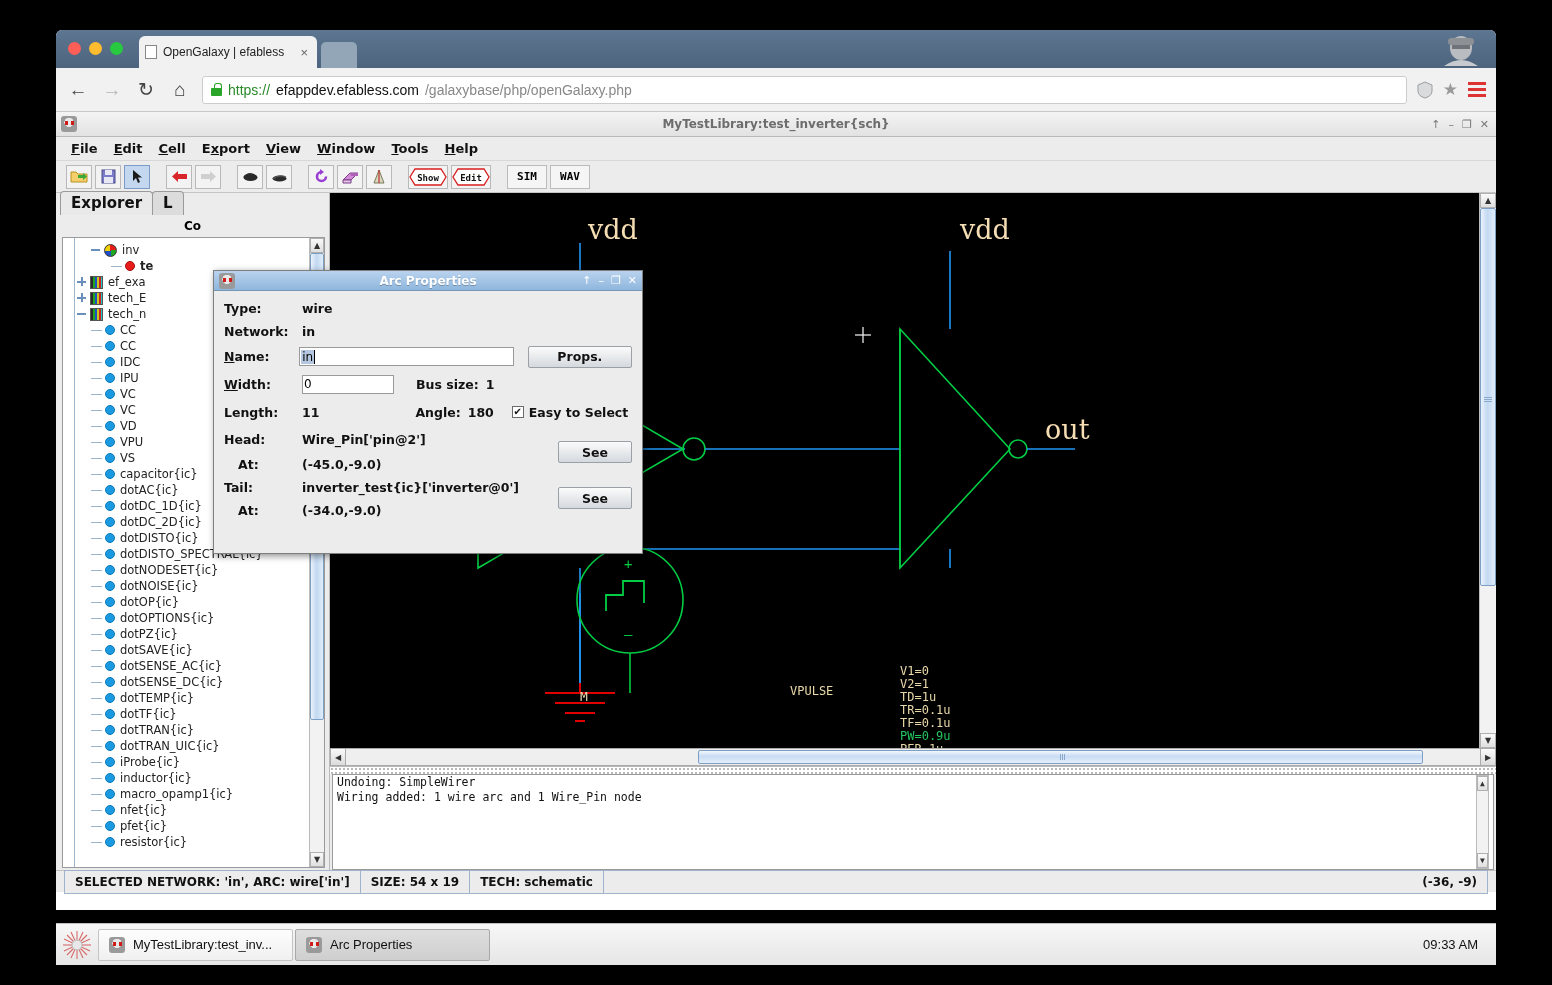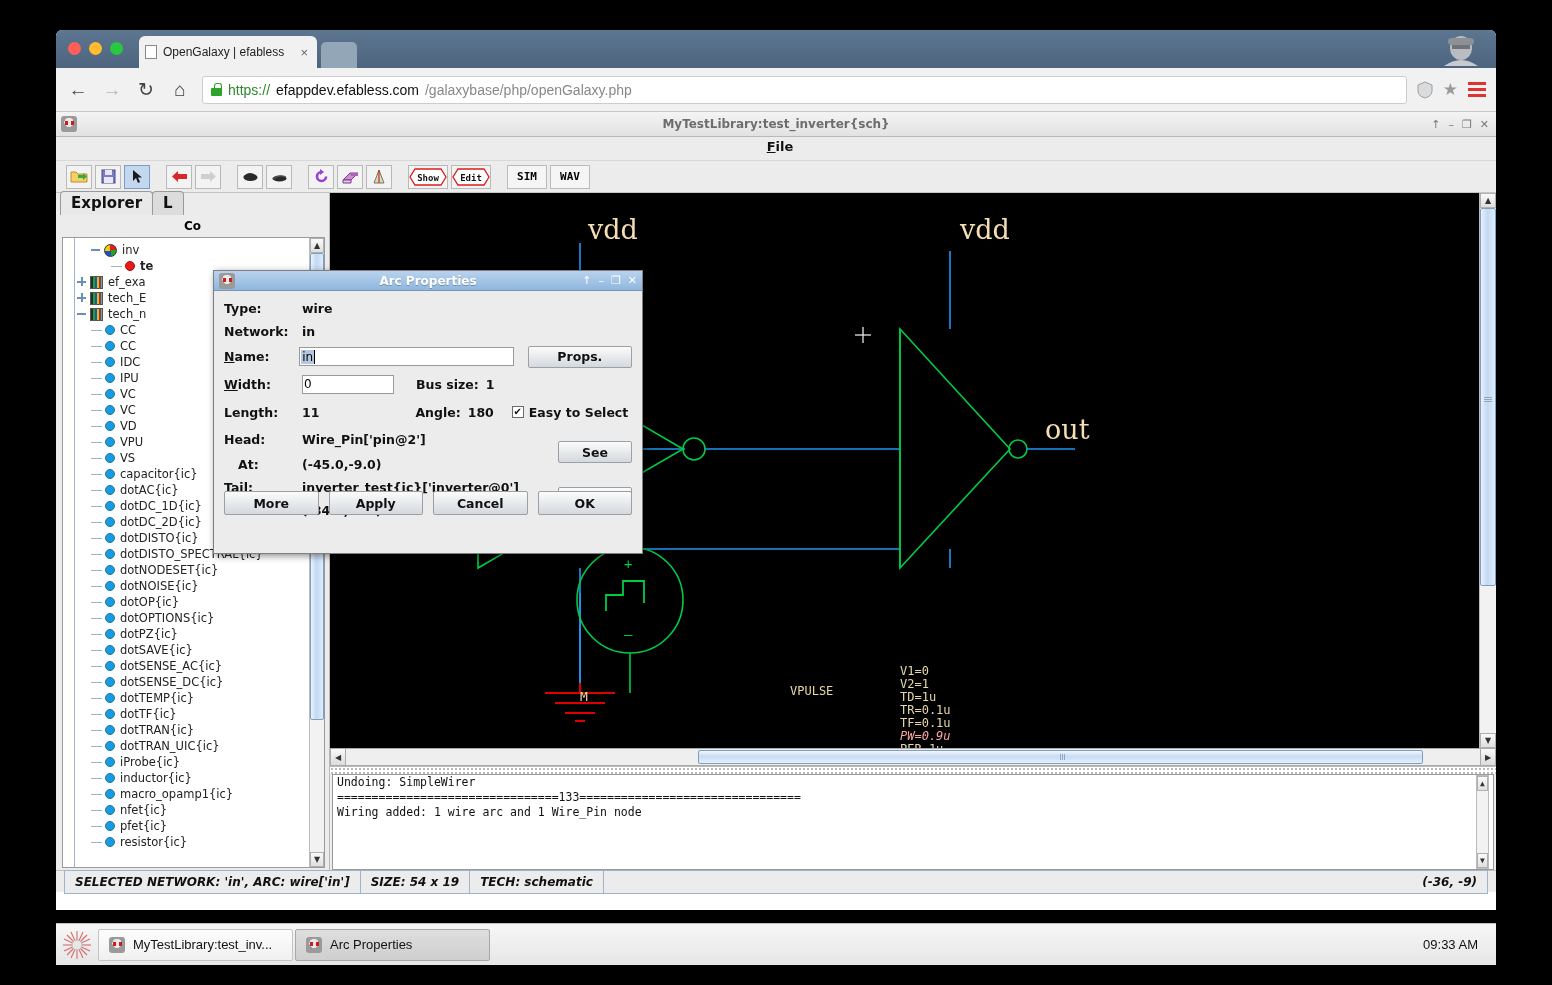--- a/index.html
+++ b/index.html
@@ -138,21 +138,20 @@
   #app-title .wbtns {
     position: absolute; right: 7px; display: flex; gap: 8px;
     color: #777; font-size: 11px; align-items: center;
   }
 
   #menubar {
     height: 24px; background: #ececec;
     display: flex; align-items: center; gap: 2px;
     padding-left: 8px;
     border-bottom: 1px solid #d8d8d8;
-    flex-direction: column;
   }
   #menubar .mi {
     font-size: 13px; color: #111; padding: 2px 7px;
     font-weight: bold;
   }
   #menubar .mi u { text-decoration: underline; }
 
   #toolbar {
     height: 32px; background: #ececec;
     display: flex; align-items: center; gap: 3px;
@@ -310,21 +309,21 @@
 
   #statusbar {
     height: 22px; background: #ececec;
     border-top: 1px solid #c0c0c0;
     display: flex; align-items: center;
     font-size: 12px; font-weight: bold; color: #111;
   }
   #statusbar .cell {
     border: 1px solid #9fb4cc; border-left: none;
     height: 19px; display: flex; align-items: center;
-    padding: 11px 10px; background: #ececec; font-style: italic;
+    padding: 11px 10px; background: #ececec;
   }
   #statusbar .cell.first { border-left: 1px solid #9fb4cc; margin-left: 8px; }
   #statusbar .grow { flex: 1; }
 
   
   #dialog {
     position: absolute; left: 157px; top: 158px;
     width: 430px; height: 284px;
     background: #ececec;
     border: 1px solid #7f7f7f;
@@ -840,21 +839,21 @@
             <div style="position:absolute; left:460px; top:491px; color:#e8d8a8;
                         font-family:'DejaVu Sans Mono',monospace; font-size:12px;">VPULSE</div>
 
             <div id="srcparams" style="position:absolute; left:570px; top:472px;
                         font-family:'DejaVu Sans Mono',monospace; font-size:12px; line-height:13px;">
                 <div style="color: rgb(232, 216, 168);">V1=0</div>
                 <div style="color: rgb(232, 216, 168);">V2=1</div>
                 <div style="color: rgb(232, 216, 168);">TD=1u</div>
                 <div style="color: rgb(232, 216, 168);">TR=0.1u</div>
                 <div style="color: rgb(232, 216, 168);">TF=0.1u</div>
-                <div style="color: #fca5a5; font-style: italic;">PW=0.9u</div>
+                <div style="color: #22c55e;">PW=0.9u</div>
                 <div style="color: rgb(232, 216, 168);">PER=1u</div>
               </div>
           </div>
 
           <div class="vscroll" style="width:17px">
             <div class="vs-arrow">▲</div>
             <div class="vs-track">
               <div class="vs-thumb" style="top:0; height:72%;">
                 <div class="vs-grip"></div>
               </div>
@@ -871,21 +870,20 @@
             </div>
           </div>
           <div class="hs-arrow">▶</div>
         </div>
 
         <div id="splitter"></div>
 
         <div id="console">
           <div class="ctxt">
               <div class="cline">Undoing: SimpleWirer</div>
-              <div class="cline">================================133================================</div>
               <div class="cline">Wiring added: 1 wire arc and 1 Wire_Pin node</div>
             </div>
           <div class="vscroll" style="width:13px; border:1px solid #bbb;">
             <div class="vs-arrow">▲</div>
             <div class="vs-track"></div>
             <div class="vs-arrow">▼</div>
           </div>
         </div>
       </div>
     </div>
@@ -963,26 +961,20 @@
           <span class="dlabel w78">Tail:</span>
           <span class="dval">inverter_test{ic}['inverter@0']</span>
           <span class="dbtn" style="width:74px; position:absolute; right:10px; top:196px;">See</span>
         </div>
 
         <div class="drow" style="height:23px">
           <span class="dlabel w78" style="padding-left:14px">At:</span>
           <span class="dval">(-34.0,-9.0)</span>
         </div>
 
-        <div id="dlg-btnrow">
-          <span class="dbtn">More</span>
-          <span class="dbtn">Apply</span>
-          <span class="dbtn">Cancel</span>
-          <span class="dbtn">OK</span>
-        </div>
       </div>
     </div>
 
   </div>
 </div>
 
 <div id="taskbar">
   <svg class="starticon" viewBox="0 0 30 30">
     <g stroke="#d86a6a" stroke-width="1.1">
       <line x1="15" y1="1" x2="15" y2="29"></line>

